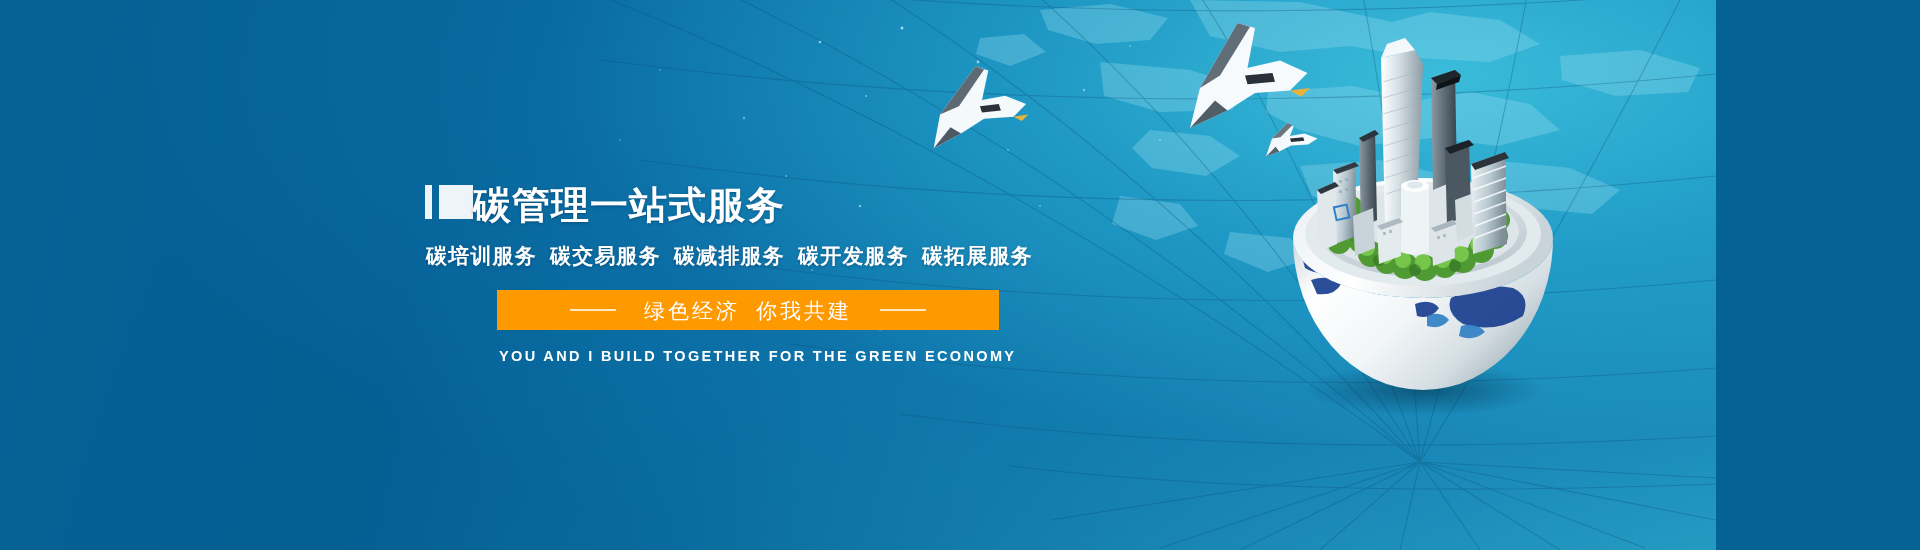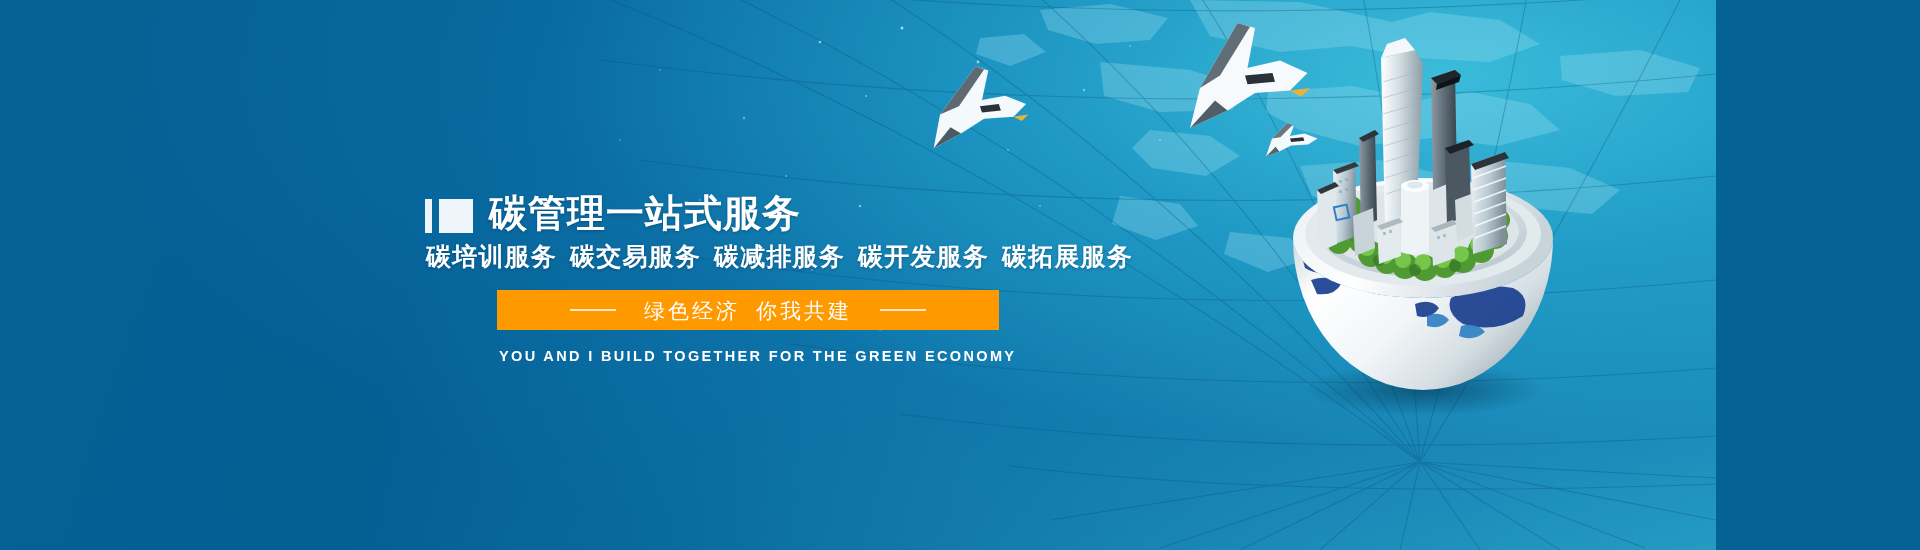--- a/index.html
+++ b/index.html
@@ -69,40 +69,40 @@
   .gulls { position:absolute; left:0; top:0; width:1716px; height:550px; }
 
   
   .copy {
     position:absolute;
     left:425px; top:185px;
     width:720px;
   }
 
   .title-row {
-    display:flex; align-items:flex-end; gap:16px;
+    display:flex; align-items:flex-start; gap:0;
     height:48px;
   }
   .logo-mark { display:flex; align-items:center; gap:7px; flex:0 0 auto; }
   .logo-bar {
     width:7px; height:34px; background:#eef5fa; display:block;
   }
   .logo-square {
     width:34px; height:34px; background:#eef5fa; display:block;
   }
   .main-title {
     font-size:38px; line-height:40px; font-weight:bold;
     color:#ffffff; letter-spacing:1px;
     text-shadow:0 1px 3px rgba(0,30,60,.35);
     white-space:nowrap;
   }
 
   .sub-services {
     margin-top:11px; margin-left:1px;
-    font-size:25px; line-height:24px; font-weight:bold;
+    font-size:21px; line-height:24px; font-weight:bold;
     color:#ffffff; letter-spacing:1.2px; white-space:nowrap;
     text-shadow:0 1px 3px rgba(0,30,60,.35);
   }
   .sub-services span { margin-right:13px; }
   .sub-services span:last-child { margin-right:0; }
 
   .slogan-bar {
     margin-top:22px; margin-left:72px;
     width:502px; height:40px;
     background:#FF9900;

